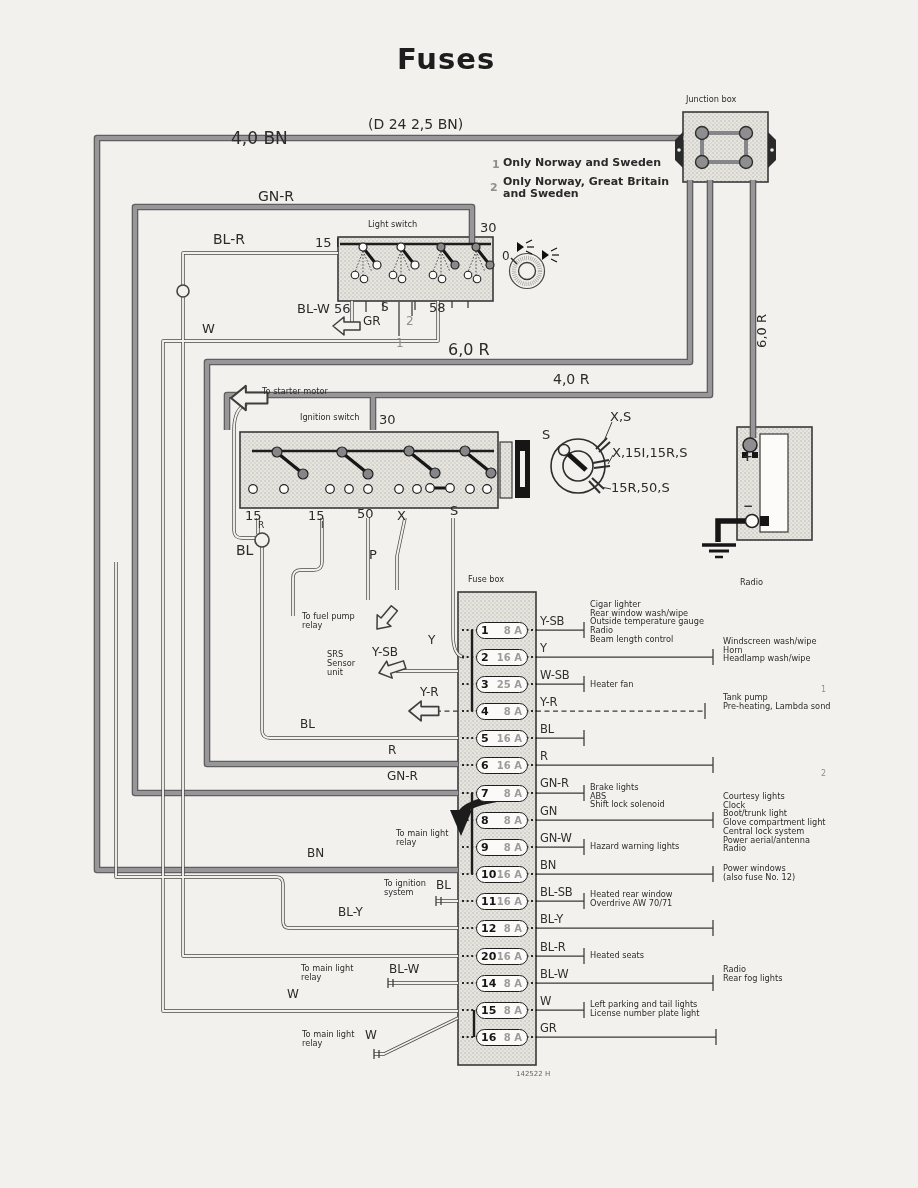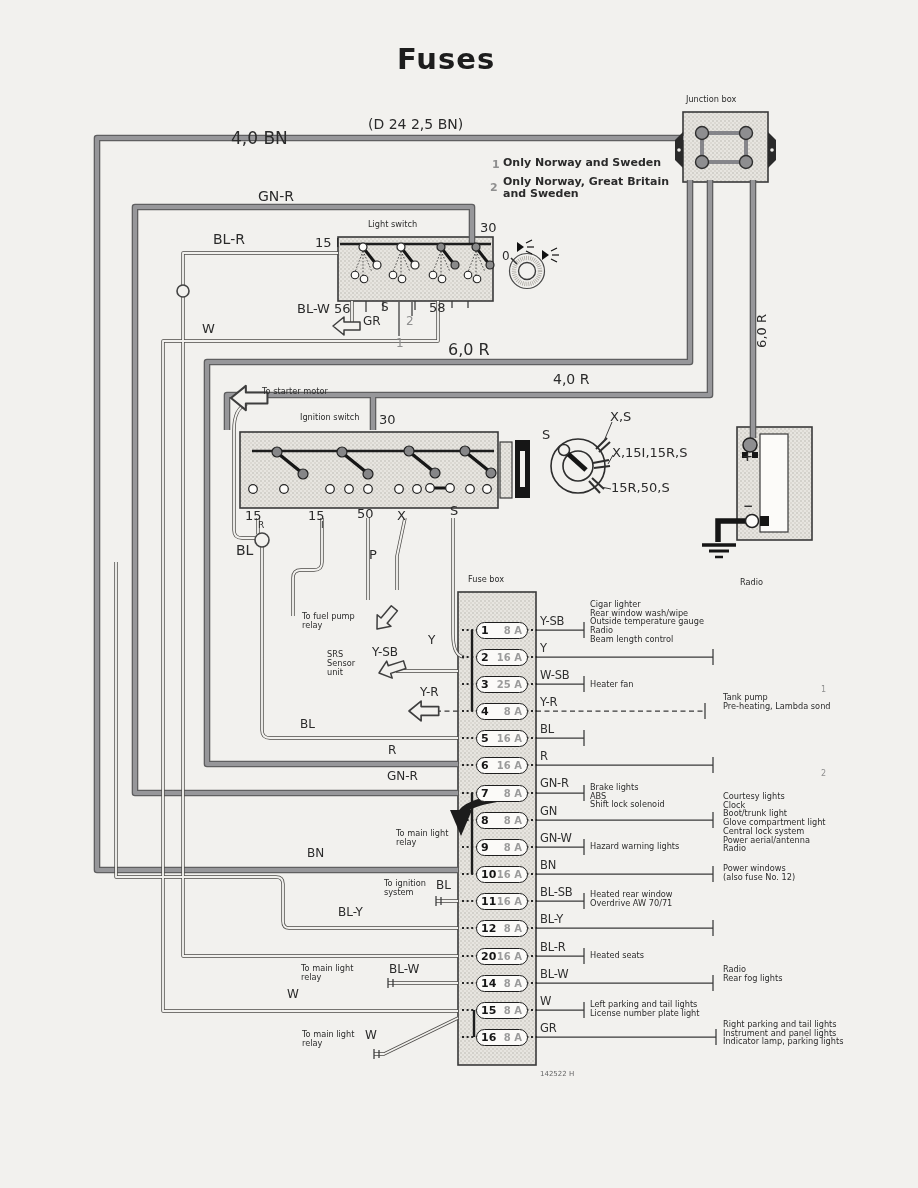--- a/index.html
+++ b/index.html
@@ -1,19 +1,19 @@
 <!DOCTYPE html>
 <html><head>
 <meta charset="utf-8">
 <style>
   html,body{margin:0;padding:0;background:#d8d6d2;}
   #page{position:relative;width:918px;height:1188px;background:#f2f1ee;overflow:hidden;
         font-family:"DejaVu Sans",sans-serif;color:#2b2b2b;}
   .lbl{position:absolute;white-space:pre-line;line-height:1.06;color:#2b2b2b;}
-  .s7{font-size:7px;margin-left:24px;} .s8{font-size:8.2px;line-height:8.8px;} .s9{font-size:9px;}
+  .s7{font-size:7px;} .s8{font-size:8.2px;line-height:8.8px;} .s9{font-size:9px;}
   .s11{font-size:11px;} .s12{font-size:12px;} .s13{font-size:13px;}
   .s14{font-size:14px;} .s16{font-size:16px;} .s17{font-size:17px;}
   .bold{font-weight:bold;} .semib{font-weight:600;} .gray{color:#8f8f8f;}
   .title{font-size:29px;font-weight:bold;letter-spacing:1px;color:#1d1d1d;}
   .wl{position:absolute;left:540px;font-size:11.5px;color:#303030;letter-spacing:-0.2px;}
   .dl{position:absolute;left:590px;width:130px;font-size:8.2px;line-height:8.7px;white-space:pre-line;color:#2c2c2c;}
   .dr{position:absolute;left:723px;width:190px;font-size:8.2px;line-height:8.7px;white-space:pre-line;color:#2c2c2c;}
   .pill{position:absolute;left:476px;width:52px;height:17px;box-sizing:border-box;
         border:1.9px solid #1f1f1f;border-radius:9px;background:#fbfaf8;
         display:flex;align-items:center;font-size:11px;z-index:3;}
@@ -414,36 +414,36 @@
 <div class="dl txt" style="top:783px">Brake lights
 ABS
 Shift lock solenoid</div>
 <div class="dl txt" style="top:842px">Hazard warning lights</div>
 <div class="dl txt" style="top:890px">Heated rear window
 Overdrive AW 70/71</div>
 <div class="dl txt" style="top:951px">Heated seats</div>
 <div class="dl txt" style="top:1000px">Left parking and tail lights
 License number plate light</div>
 
+<div class="dr txt" style="top:637px">Windscreen wash/wipe
+Horn
+Headlamp wash/wipe</div>
 <div class="dr txt" style="top:693px">Tank pump
 Pre-heating, Lambda sond</div>
 <div class="dr txt" style="top:792px">Courtesy lights
 Clock
 Boot/trunk light
 Glove compartment light
 Central lock system
 Power aerial/antenna
 Radio</div>
 <div class="dr txt" style="top:864px">Power windows
 (also fuse No. 12)</div>
 <div class="dr txt" style="top:965px">Radio
 Rear fog lights</div>
-<div class="dr txt" style="top:1020px">Right parking and tail lights
-Instrument and panel lights
-Indicator lamp, parking lights</div>
 
 <div class="lbl txt gray" style="left:821px;top:686px;font-size:8px">1</div>
 <div class="lbl txt gray" style="left:821px;top:770px;font-size:8px">2</div>
 
 <div class="lbl txt s13 bold" style="left:742px;top:450px">+</div>
 <div class="lbl txt s12 bold" style="left:743px;top:500px">−</div>
 
 <div class="lbl txt s7" style="left:516px;top:1071px;color:#666">142522 H</div>
 
 </div>

